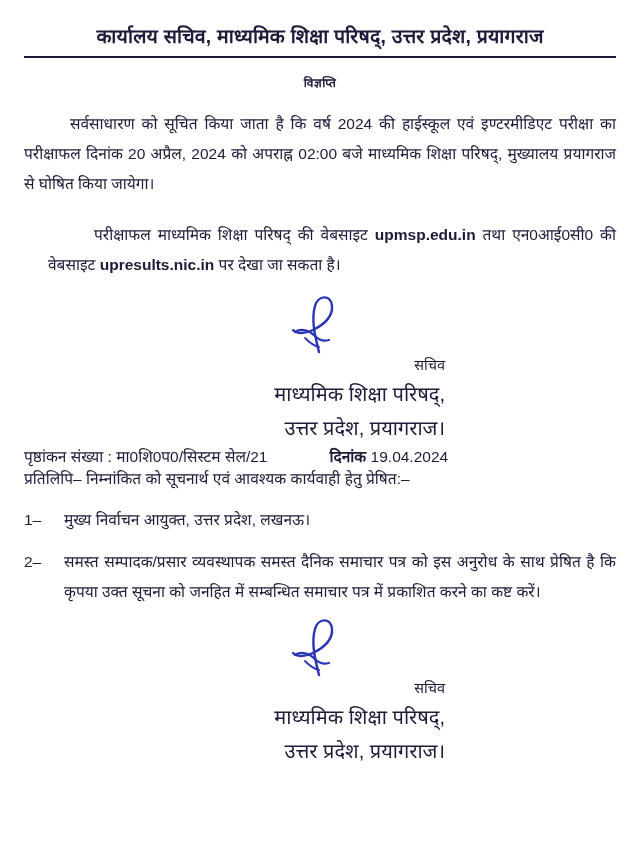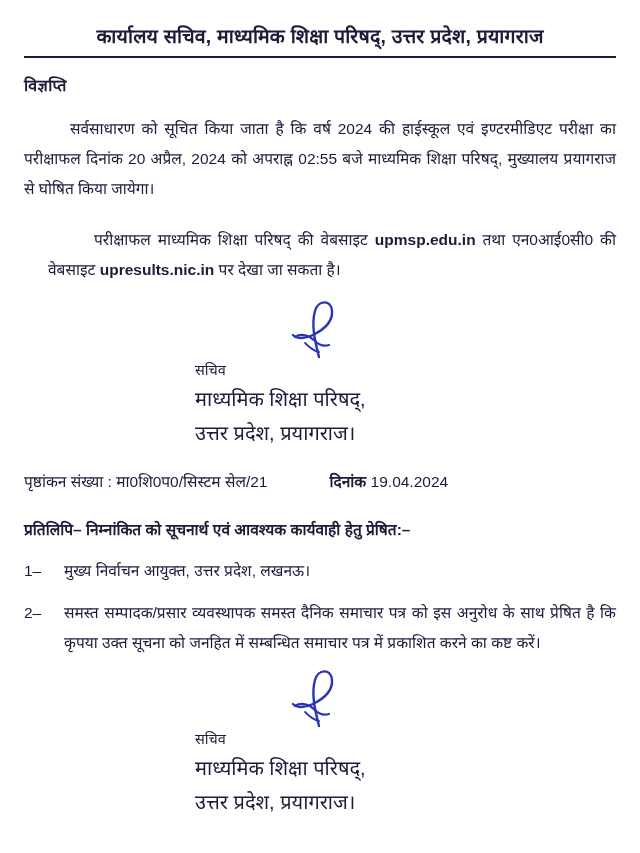--- a/index.html
+++ b/index.html
@@ -28,21 +28,22 @@
     text-align: center;
     font-size: 19.5px;
     font-weight: 700;
     letter-spacing: 0.2px;
     border-bottom: 2px solid #1c1c3a;
     padding-bottom: 7px;
     margin: 8px 0 0 0;
     white-space: nowrap;
   }
   .doc-type {
-    font-size: 16px;
+    text-align: center;
+    font-size: 12px;
     font-weight: 700;
     margin-top: 16px;
     letter-spacing: 0.5px;
   }
 
   
   .para {
     font-size: 15.5px;
     line-height: 1.95;
     text-align: justify;
@@ -60,21 +61,21 @@
 
   
   .sig-block {
     margin-top: 16px;
     text-align: center;
     position: relative;
   }
   .sig-wrap {
     position: relative;
     display: inline-block;
-    text-align: left;
+    text-align: right;
     min-width: 250px;
   }
   .sig-mark {
     height: 56px;
     position: relative;
     display: block;
   }
   .sig-mark svg {
     position: absolute;
     left: 50%;
@@ -87,38 +88,37 @@
     font-weight: 400;
     margin-top: 2px;
   }
   .sig-line {
     font-size: 20px;
     line-height: 1.7;
   }
 
   
   .ref-row {
-    margin-top: 20px;
+    margin-top: 0;
     display: flex;
     align-items: baseline;
     font-size: 15.5px;
   }
   .ref-left { flex: 0 0 auto; }
   .ref-date {
     margin-left: 62px;
     font-weight: 700;
     white-space: nowrap;
   }
   .ref-date .date-val { font-weight: 400; }
 
   
   .copy-line {
-    margin-top: 26px;
-    font-size: 15.5px;
-    font-weight: 700;
+    font-size: 15.5px;
+    font-weight: 400;
   }
 
   
   .list {
     margin-top: 16px;
   }
   .list-item {
     display: flex;
     font-size: 15.5px;
     line-height: 1.95;
@@ -141,21 +141,21 @@
 </style>
 </head>
 <body>
 
 <div class="page">
 
   <h1 class="header-title">कार्यालय सचिव, माध्यमिक शिक्षा परिषद्, उत्तर प्रदेश, प्रयागराज</h1>
 
   <div class="doc-type">विज्ञप्ति</div>
 
-  <p class="para">सर्वसाधारण को सूचित किया जाता है कि वर्ष 2024 की हाईस्कूल एवं इण्टरमीडिएट परीक्षा का परीक्षाफल दिनांक 20 अप्रैल, 2024 को अपराह्न 02:55 बजे माध्यमिक शिक्षा परिषद्, मुख्यालय प्रयागराज से घोषित किया जायेगा।</p>
+  <p class="para">सर्वसाधारण को सूचित किया जाता है कि वर्ष 2024 की हाईस्कूल एवं इण्टरमीडिएट परीक्षा का परीक्षाफल दिनांक 20 अप्रैल, 2024 को अपराह्न 02:00 बजे माध्यमिक शिक्षा परिषद्, मुख्यालय प्रयागराज से घोषित किया जायेगा।</p>
 
   <p class="para second">
     <span>परीक्षाफल माध्यमिक शिक्षा परिषद् की वेबसाइट </span><span class="bold-inline">upmsp.edu.in</span><span> तथा एन0आई0सी0 की वेबसाइट </span><span class="bold-inline">upresults.nic.in</span><span> पर देखा जा सकता है।</span>
   </p>
 
   <div class="sig-block">
     <div class="sig-wrap">
       <span class="sig-mark">
         <svg width="90" height="64" viewBox="0 0 90 64" fill="none" xmlns="http://www.w3.org/2000/svg">
           <path d="M44 60 C40 44, 36 28, 40 14 C43 3, 56 2, 57 14 C58 26, 46 34, 38 38 C30 42, 22 42, 18 38" stroke="#2b35b5" stroke-width="2.4" stroke-linecap="round" fill="none"></path>

